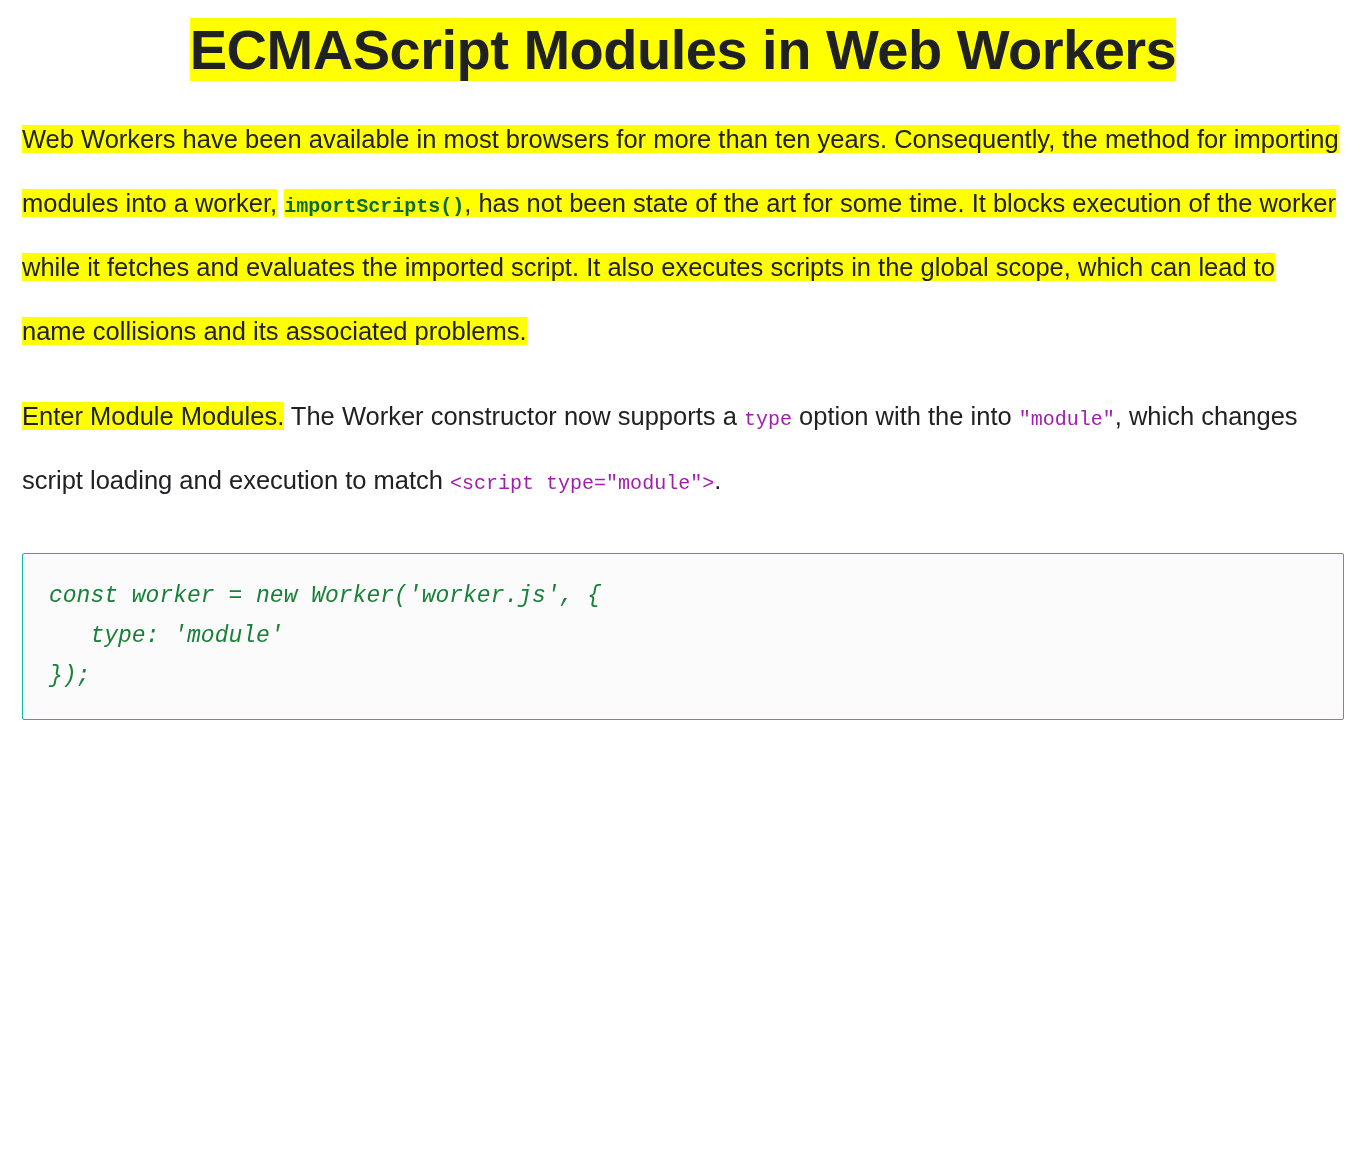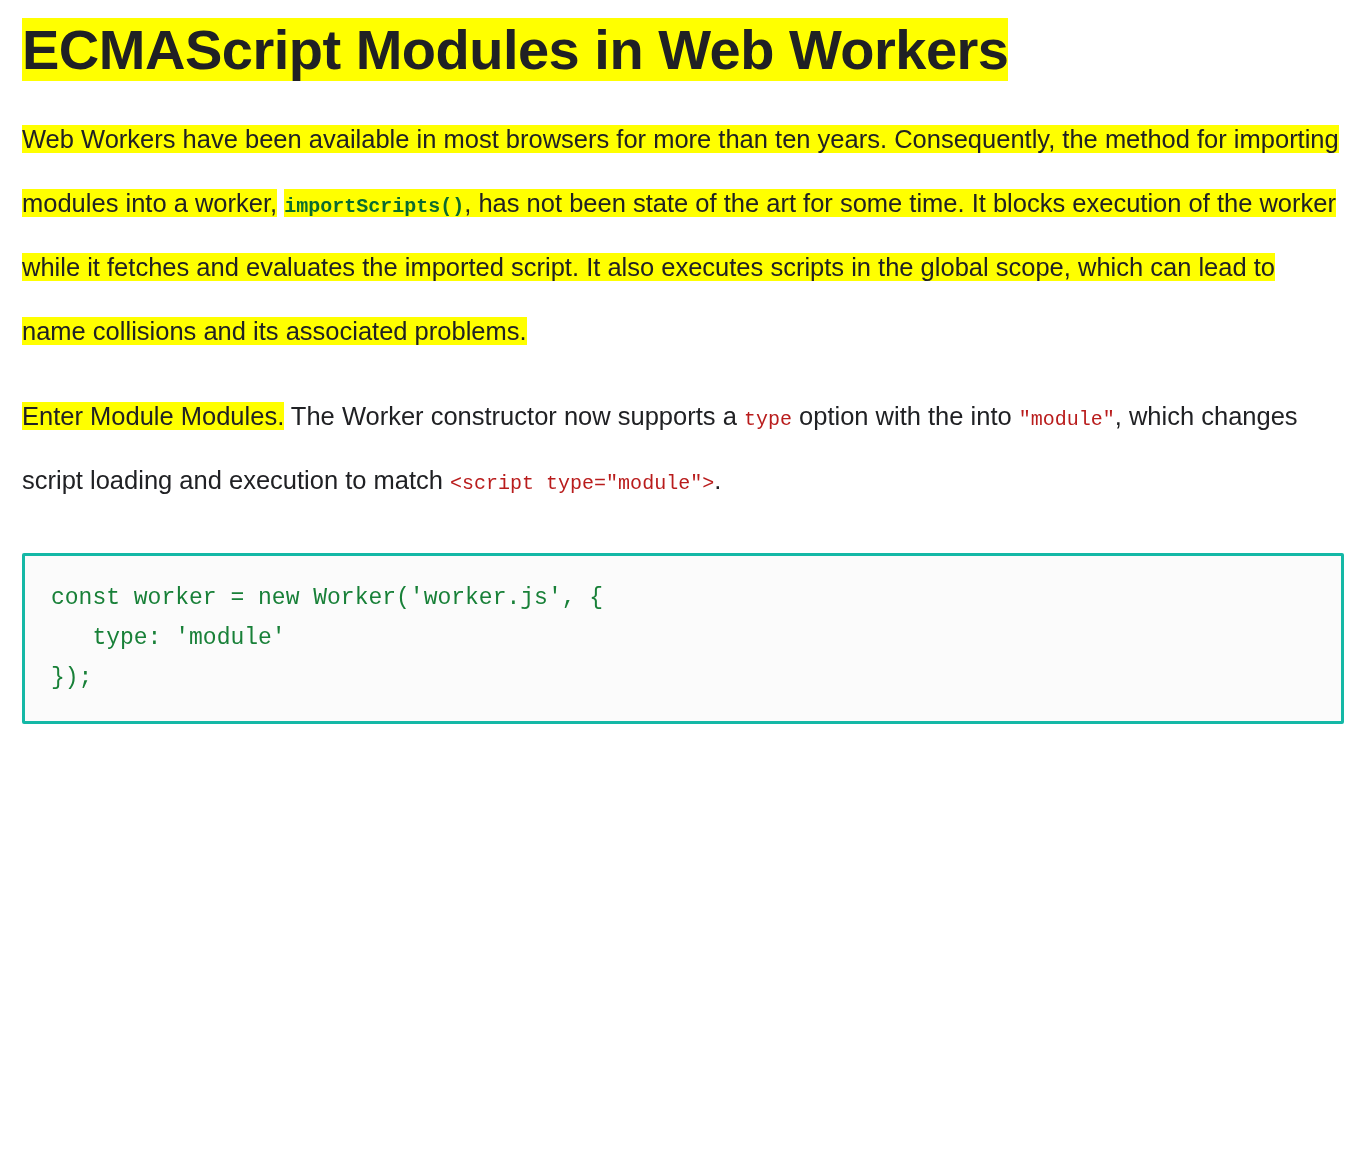--- a/index.html
+++ b/index.html
@@ -21,48 +21,50 @@
   h1.title {
     font-size: 56px;
     line-height: 1.15;
     font-weight: bold;
     margin: 0 0 30px 0;
     letter-spacing: -0.5px;
     display: inline;
   }
   .title-wrap {
     margin: 0 0 26px 0;
+    text-align: center;
   }
   .hl {
     background: #ffff00;
     box-decoration-break: clone;
     -webkit-box-decoration-break: clone;
   }
   p.para {
     font-size: 25.5px;
     line-height: 2.5;
     margin: 0 0 22px 0;
   }
   code.inline {
     font-family: "Liberation Mono", monospace;
     font-size: 20px;
-    color: #b91c1c;
+    color: #a21caf;
     white-space: nowrap;
   }
   code.inline.ondark {
     color: #0b6b2e;
     font-weight: bold;
   }
   .codeblock {
-    border: 3px solid #14b8a6;
+    border: 1px solid #14b8a6;
     background: #fbfbfb;
     border-radius: 2px;
     margin: 40px 0 46px 0;
     padding: 22px 26px;
     box-sizing: border-box;
+    font-style: italic;
   }
   .codeblock pre {
     margin: 0;
     font-family: "Liberation Mono", monospace;
     font-size: 23px;
     line-height: 1.75;
     color: #188038;
     white-space: pre;
   }
   a.link {

